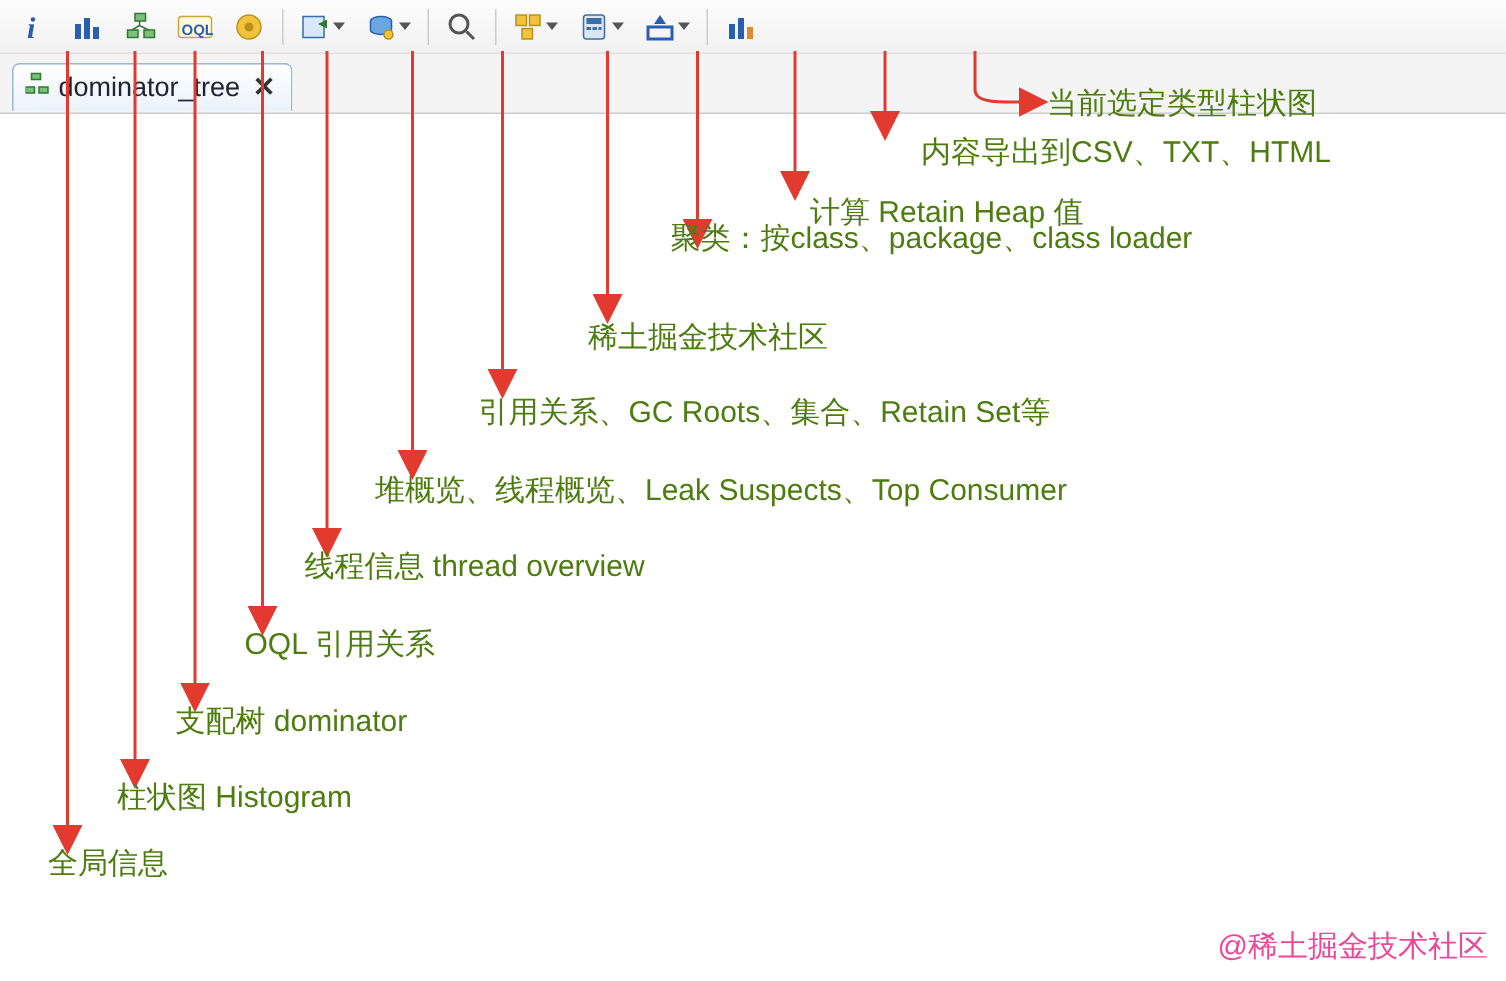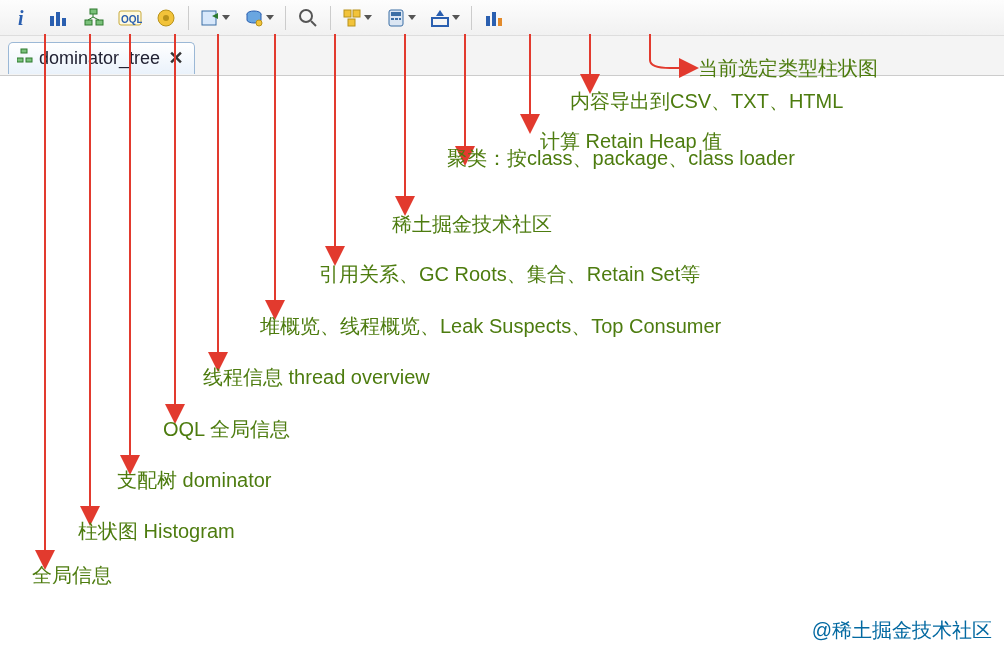--- a/index.html
+++ b/index.html
@@ -77,21 +77,21 @@
   }
   .content {
     position: relative;
     height: calc(100% - 76px);
     background: #fff;
   }
   .watermark {
     position: absolute;
     right: 12px;
     bottom: 10px;
-    color: #0369a1;
+    color: #ec4899;
     font-size: 20px;
   }
   svg.arrows {
     position: absolute;
     left: 0; top: 0;
     width: 1004px;
     height: 654px;
     pointer-events: none;
   }
   .anno {
@@ -234,25 +234,25 @@
     <line x1="405" y1="34" x2="405" y2="212"></line>
     <line x1="465" y1="34" x2="465" y2="162"></line>
     <line x1="530" y1="34" x2="530" y2="130"></line>
     <line x1="590" y1="34" x2="590" y2="90"></line>
 
     <path d="M 650 34 L 650 60 Q 650 68 670 68 L 695 68"></path>
   </g>
 </svg>
 
 <div class="anno" style="left:698px; top:55px">当前选定类型柱状图</div>
-<div class="anno" style="left:570px; top:88px">内容导出到CSV、TXT、HTML</div>
+<div class="anno" style="left:614px; top:88px">内容导出到CSV、TXT、HTML</div>
 <div class="anno" style="left:540px; top:128px">计算 Retain Heap 值</div>
 <div class="anno" style="left:447px; top:145px">聚类：按class、package、class loader</div>
 <div class="anno" style="left:392px; top:211px">稀土掘金技术社区</div>
 <div class="anno" style="left:319px; top:261px">引用关系、GC Roots、集合、Retain Set等</div>
-<div class="anno" style="left:260px; top:313px">堆概览、线程概览、Leak Suspects、Top Consumer</div>
+<div class="anno" style="left:250px; top:313px">堆概览、线程概览、Leak Suspects、Top Consumer</div>
 <div class="anno" style="left:203px; top:364px">线程信息 thread overview</div>
-<div class="anno" style="left:163px; top:416px">OQL 全局信息</div>
+<div class="anno" style="left:163px; top:416px">OQL 引用关系</div>
 <div class="anno" style="left:117px; top:467px">支配树 dominator</div>
 <div class="anno" style="left:78px;  top:518px">柱状图 Histogram</div>
 <div class="anno" style="left:32px;  top:562px">全局信息</div>
 
 <div class="watermark">@稀土掘金技术社区</div>
 
 </body></html>

